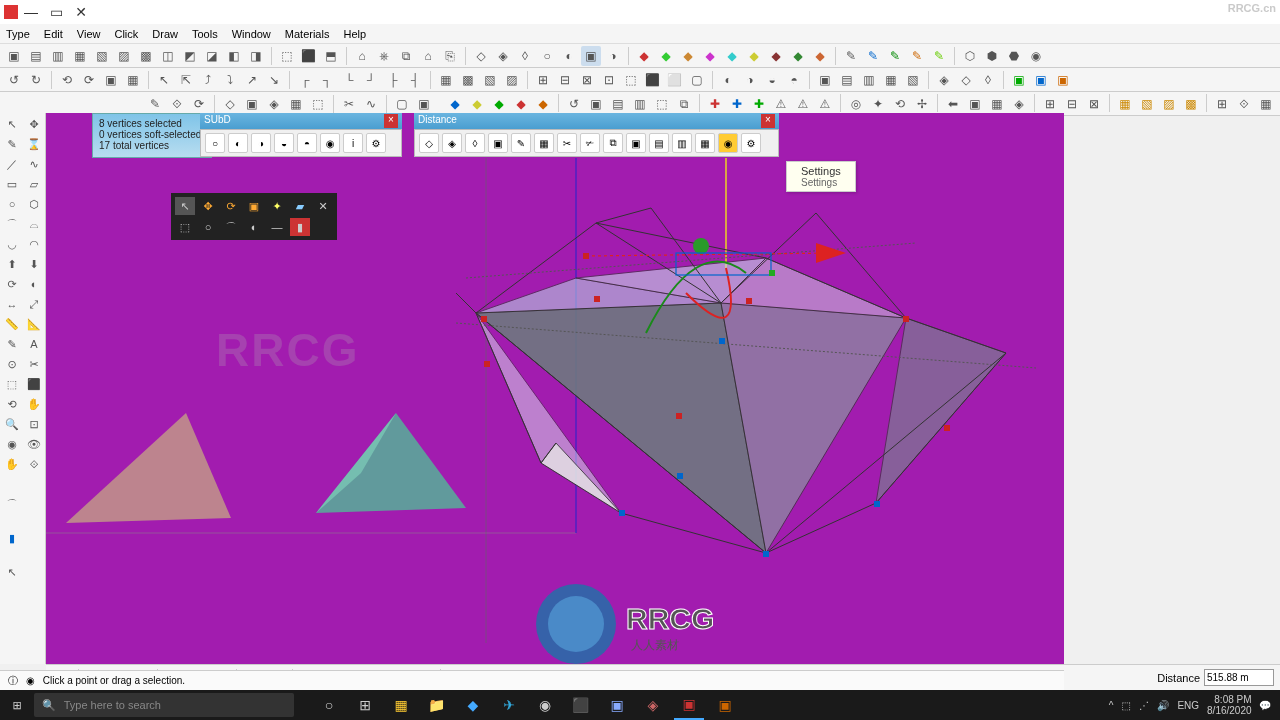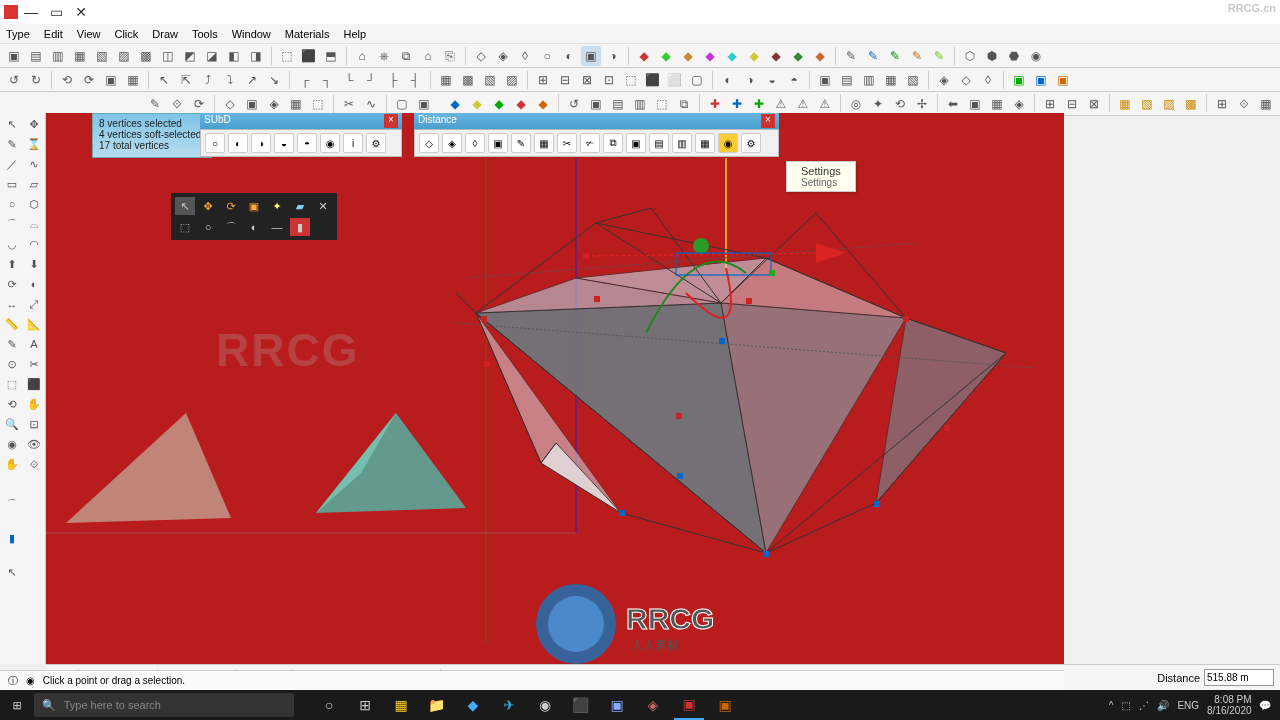--- a/index.html
+++ b/index.html
@@ -47,21 +47,21 @@
 .artisan-panel { position: absolute; top: 0; left: 368px; width: 365px; height: 45px; }
 .artisan-panel .hdr { height: 16px; background: linear-gradient(#6ab5e0, #4a9ed0); color: #fff; font-size: 10px; padding: 1px 4px; display: flex; justify-content: space-between; }
 .artisan-panel .hdr .x { background: #c33; width: 14px; text-align: center; }
 .artisan-panel .body { height: 28px; background: #f0f0f0; border: 1px solid #bbb; display: flex; align-items: center; gap: 3px; padding: 0 4px; }
 
 
 .settings-tip { position: absolute; top: 48px; left: 740px; background: #fffff0; border: 1px solid #ccc; box-shadow: 1px 1px 3px rgba(0,0,0,.2); padding: 3px 14px; font-size: 10px; color: #666; }
 .settings-tip .main-tip { color: #333; font-size: 11px; }
 
 
-.viewport { position: absolute; top: 0; left: 46px; right: 216px; bottom: 0; background: #b91c1c; overflow: hidden; }
+.viewport { position: absolute; top: 0; left: 46px; right: 216px; bottom: 0; background: #a21caf; overflow: hidden; }
 
 
 .dark-toolbar { position: absolute; top: 80px; left: 125px; background: #222; padding: 4px; display: flex; flex-direction: column; gap: 3px; }
 .dark-toolbar .drow { display: flex; gap: 3px; }
 .dtbtn { width: 20px; height: 18px; font-size: 11px; color: #ccc; display:flex;align-items:center;justify-content:center; }
 
 
 .watermark { position: absolute; top: 210px; left: 170px; font-size: 46px; color: rgba(180,180,180,.25); font-weight: bold; letter-spacing: 2px; }
 
 
@@ -385,21 +385,21 @@
       </div>
     <div class="trow" style="margin-top:14px">
         <span class="vtbtn">↖</span>
       </div>
   </div>
 
   <div class="viewport">
 
     <div class="sel-info">
       <div>8 vertices selected</div>
-      <div>4 vertices soft-selected</div>
+      <div>0 vertices soft-selected</div>
       <div>17 total vertices</div>
     </div>
 
     <div class="subd-panel">
       <div class="hdr">
           <span>SUbD</span>
           <span class="x">×</span>
         </div>
       <div class="body">
         <span class="pbtn">○</span>

